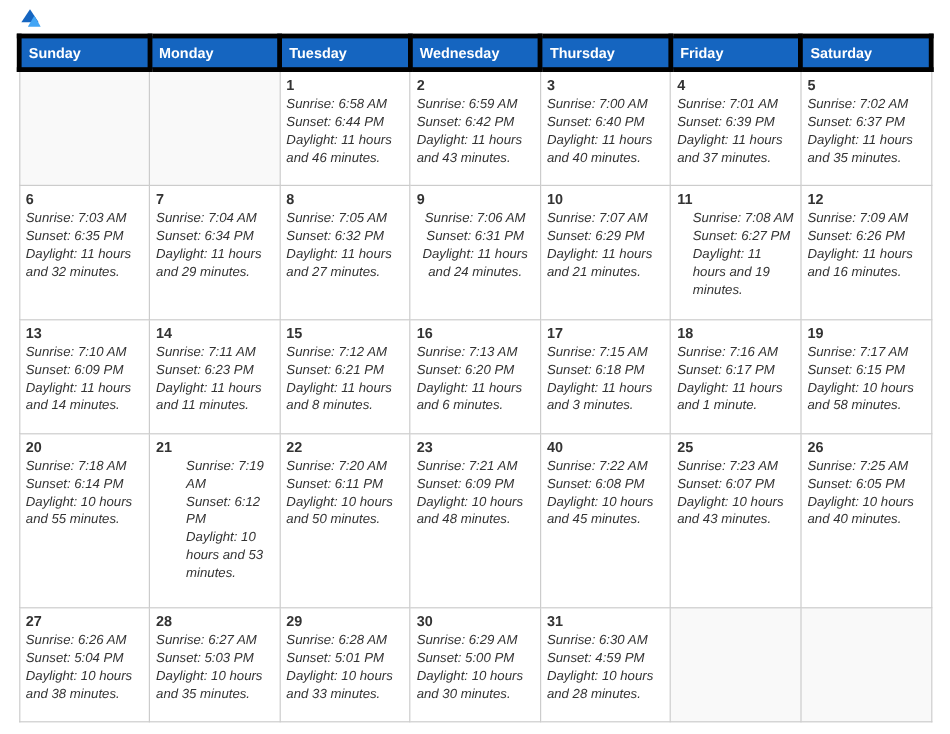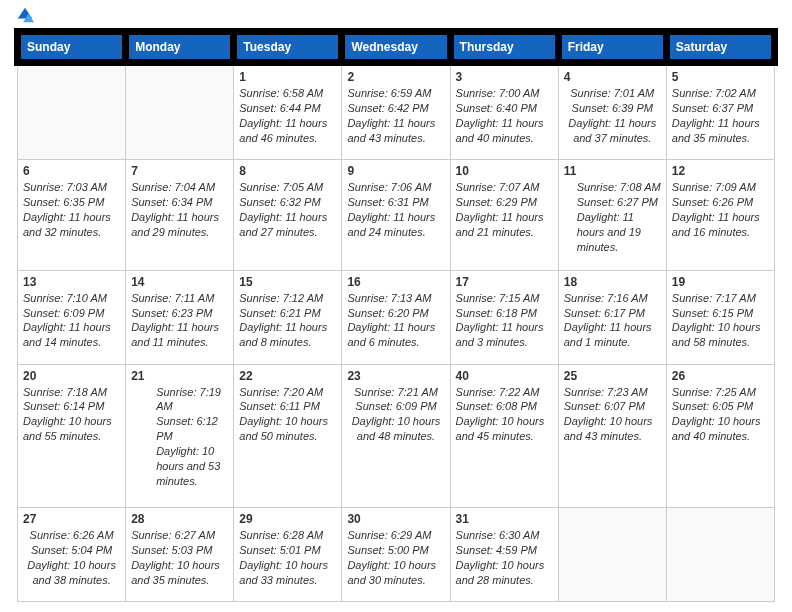--- a/index.html
+++ b/index.html
@@ -70,21 +70,21 @@
       width: 100%;
       table-layout: fixed;
     }
     .calendar th {
       background-color: #1565c0;
       color: #fff;
       text-align: left;
       padding: 5px 6px;
       font-size: 12px;
       font-weight: bold;
-      border: 7px solid #000000;
+      border: 4px solid #000000;
     }
     .calendar td {
       vertical-align: top;
       border: 1px solid #ccc;
       padding: 4px 5px;
       font-size: 10px;
       color: #333;
       height: 82px;
     }
     .day-num {
@@ -155,21 +155,21 @@
 Daylight: 11 hours and 43 minutes.</div>
           </td>
           <td>
             <span class="day-num">3</span>
             <div class="day-info" style="white-space: pre-line;">Sunrise: 7:00 AM
 Sunset: 6:40 PM
 Daylight: 11 hours and 40 minutes.</div>
           </td>
           <td>
             <span class="day-num">4</span>
-            <div class="day-info" style="white-space: pre-line; text-align: center;">Sunrise: 7:01 AM
+            <div class="day-info" style="white-space: pre-line;">Sunrise: 7:01 AM
 Sunset: 6:39 PM
 Daylight: 11 hours and 37 minutes.</div>
           </td>
           <td>
             <span class="day-num">5</span>
             <div class="day-info" style="white-space: pre-line;">Sunrise: 7:02 AM
 Sunset: 6:37 PM
 Daylight: 11 hours and 35 minutes.</div>
           </td>
         </tr>
@@ -187,21 +187,21 @@
 Daylight: 11 hours and 29 minutes.</div>
           </td>
           <td>
             <span class="day-num">8</span>
             <div class="day-info" style="white-space: pre-line;">Sunrise: 7:05 AM
 Sunset: 6:32 PM
 Daylight: 11 hours and 27 minutes.</div>
           </td>
           <td>
             <span class="day-num">9</span>
-            <div class="day-info" style="white-space: pre-line;">Sunrise: 7:06 AM
+            <div class="day-info" style="white-space: pre-line; text-align: center;">Sunrise: 7:06 AM
 Sunset: 6:31 PM
 Daylight: 11 hours and 24 minutes.</div>
           </td>
           <td>
             <span class="day-num">10</span>
             <div class="day-info" style="white-space: pre-line;">Sunrise: 7:07 AM
 Sunset: 6:29 PM
 Daylight: 11 hours and 21 minutes.</div>
           </td>
           <td>
@@ -275,21 +275,21 @@
 Daylight: 10 hours and 53 minutes.</div>
           </td>
           <td>
             <span class="day-num">22</span>
             <div class="day-info" style="white-space: pre-line;">Sunrise: 7:20 AM
 Sunset: 6:11 PM
 Daylight: 10 hours and 50 minutes.</div>
           </td>
           <td>
             <span class="day-num">23</span>
-            <div class="day-info" style="white-space: pre-line; text-align: center;">Sunrise: 7:21 AM
+            <div class="day-info" style="white-space: pre-line;">Sunrise: 7:21 AM
 Sunset: 6:09 PM
 Daylight: 10 hours and 48 minutes.</div>
           </td>
           <td>
             <span class="day-num">40</span>
             <div class="day-info" style="white-space: pre-line;">Sunrise: 7:22 AM
 Sunset: 6:08 PM
 Daylight: 10 hours and 45 minutes.</div>
           </td>
           <td>
@@ -301,21 +301,21 @@
           <td>
             <span class="day-num">26</span>
             <div class="day-info" style="white-space: pre-line;">Sunrise: 7:25 AM
 Sunset: 6:05 PM
 Daylight: 10 hours and 40 minutes.</div>
           </td>
         </tr>
         <tr>
           <td>
             <span class="day-num">27</span>
-            <div class="day-info" style="white-space: pre-line; text-align: center;">Sunrise: 6:26 AM
+            <div class="day-info" style="white-space: pre-line;">Sunrise: 6:26 AM
 Sunset: 5:04 PM
 Daylight: 10 hours and 38 minutes.</div>
           </td>
           <td>
             <span class="day-num">28</span>
             <div class="day-info" style="white-space: pre-line;">Sunrise: 6:27 AM
 Sunset: 5:03 PM
 Daylight: 10 hours and 35 minutes.</div>
           </td>
           <td>

